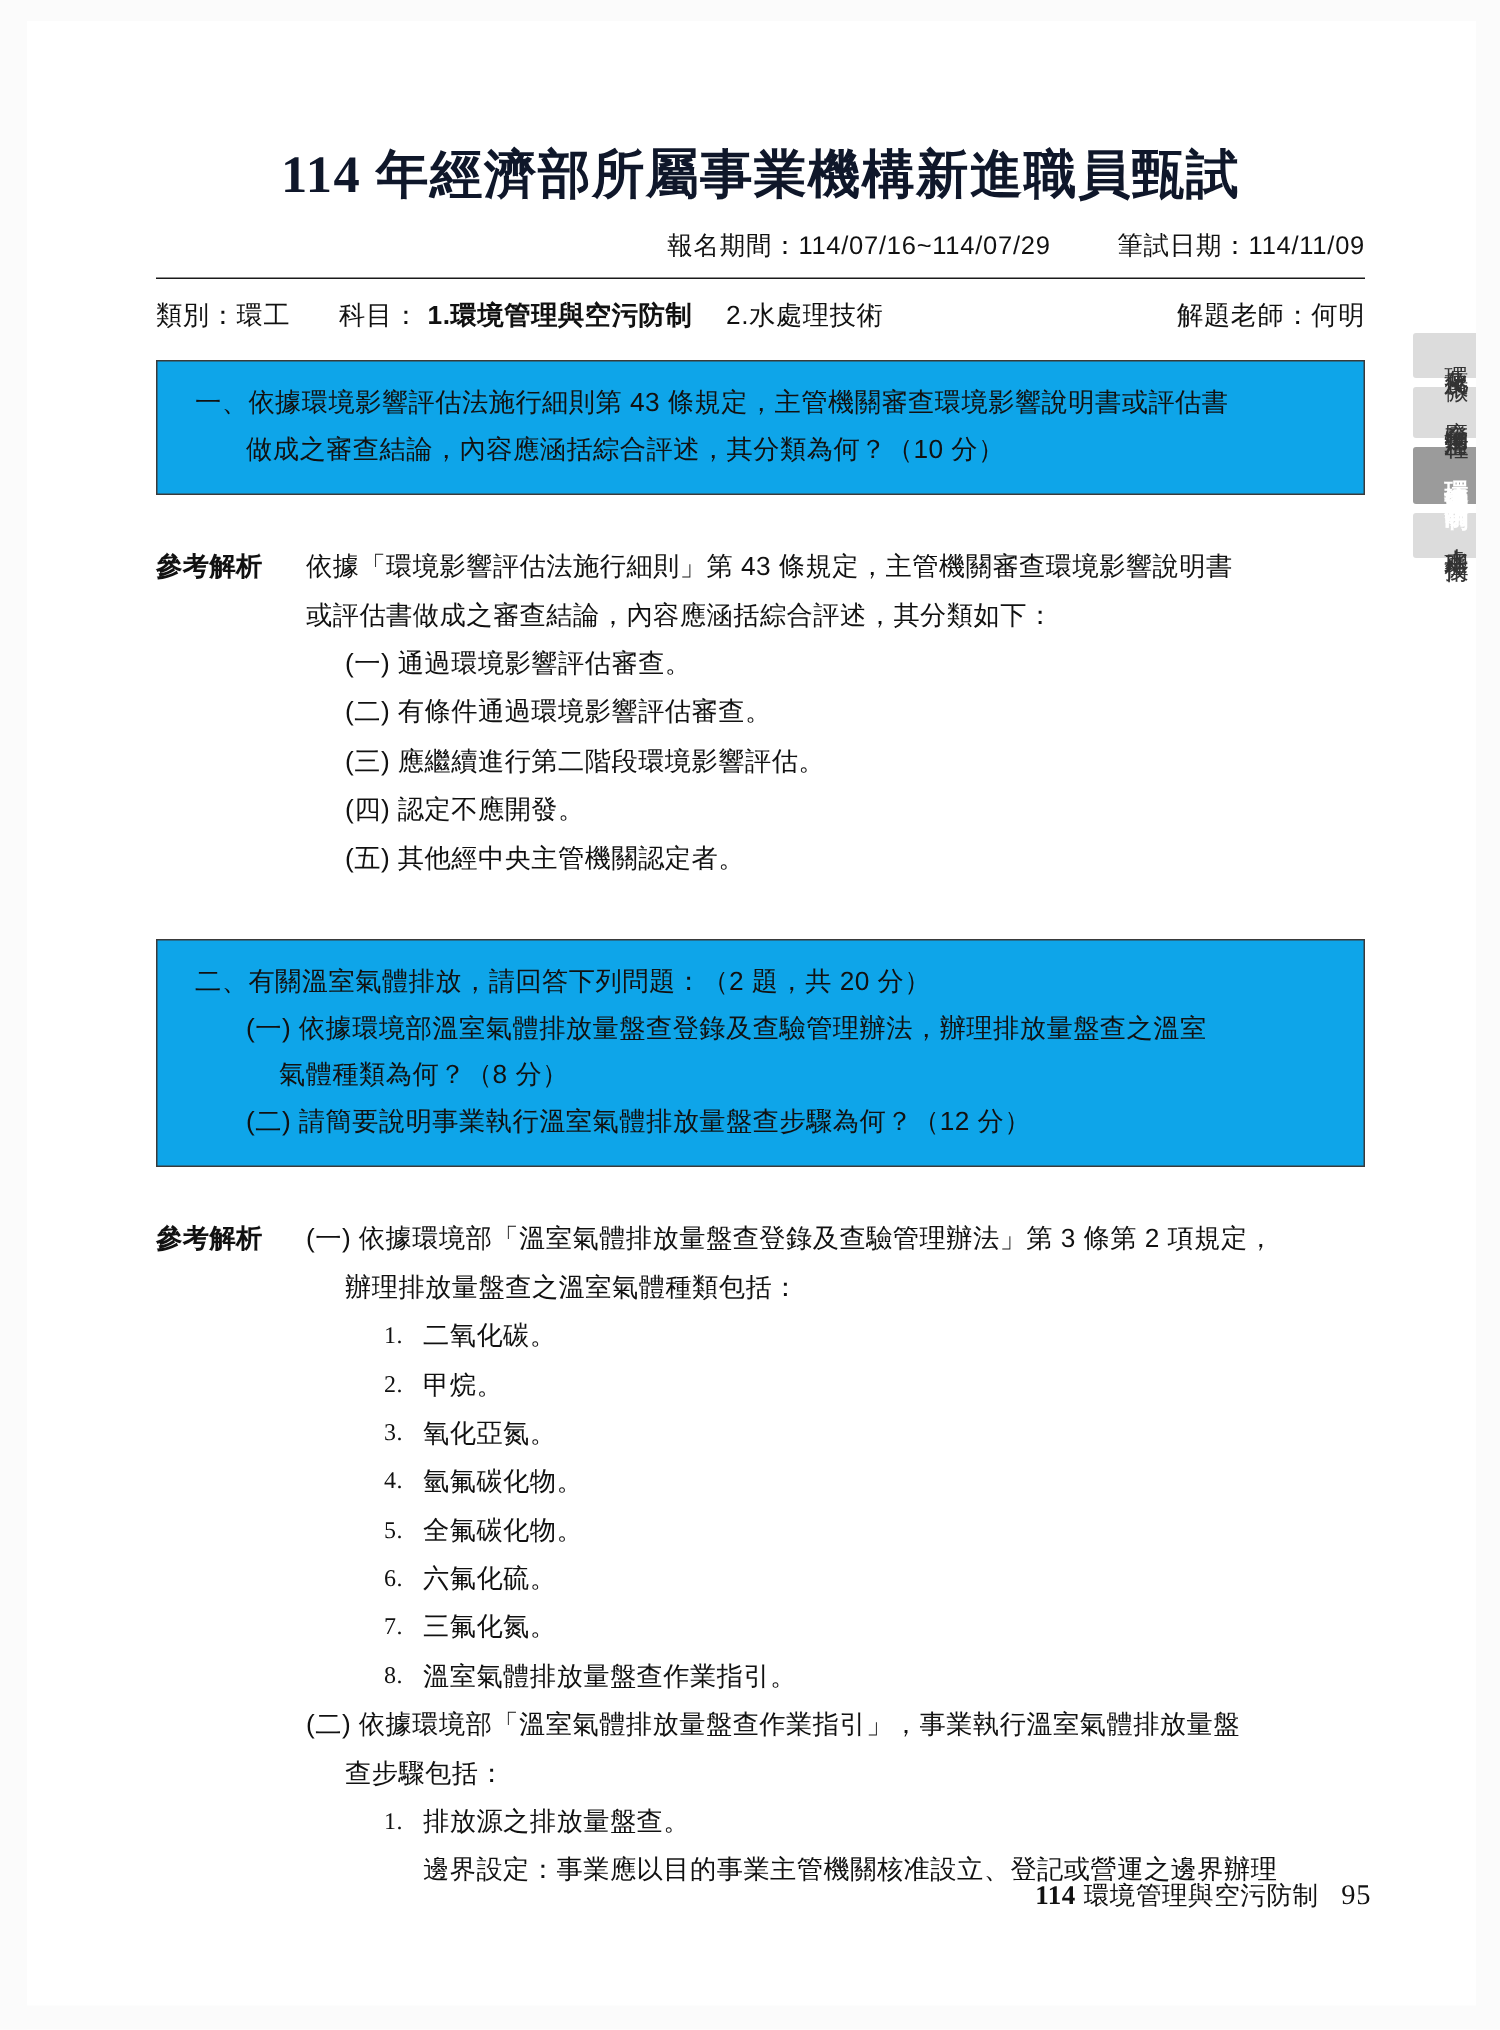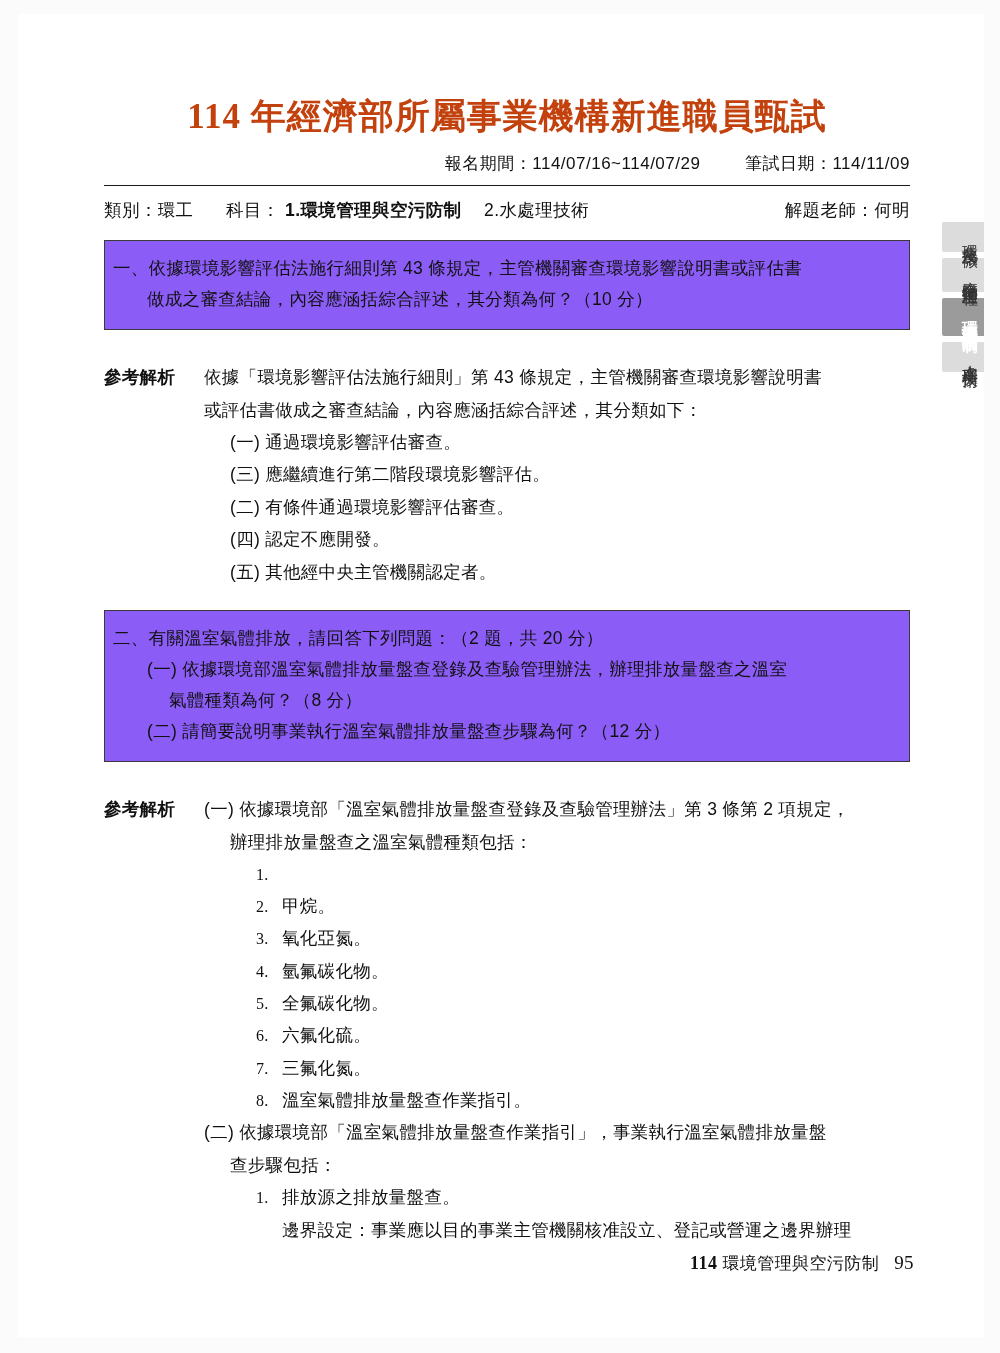--- a/index.html
+++ b/index.html
@@ -41,21 +41,21 @@
 
   
   .doc-title {
     font-family: "Liberation Serif", serif;
     font-weight: bold;
     font-size: 35px;
     text-align: center;
     letter-spacing: 1px;
     margin: 0;
     line-height: 1.2;
-    color: #c2410c;
+    color: #0f172a;
   }
   .doc-subtitle {
     text-align: right;
     font-size: 17px;
     margin-top: 14px;
     letter-spacing: 0.5px;
     color: #111;
   }
   .subtitle-gap { display: inline-block; width: 34px; }
   .rule {
@@ -73,28 +73,28 @@
   .meta-left { white-space: nowrap; }
   .meta-left .bold { font-weight: bold; }
   .meta-spacer { flex: 1; }
   .meta-right { white-space: nowrap; }
   .kv-gap { display:inline-block; width: 22px; }
   .sub-gap { display:inline-block; width: 12px; }
 
   
   .qbox {
     border: 1px solid #3a3a3a;
-    padding: 12px 18px 14px 8px;
+    padding: 12px 18px 14px 25px;
     margin-top: 18px;
     font-size: 17.5px;
     line-height: 1.78;
     letter-spacing: 0.3px;
-    background: #8b5cf6;
-  }
-  .qbox.second { margin-top: 22px; }
+    background: #0ea5e9;
+  }
+  .qbox.second { margin-top: 38px; }
   .q-line { text-indent: 0; }
   .q-line.hang {
     padding-left: 34px;
   }
   .q-line.hang2 {
     padding-left: 56px;
   }
 
   
   .ans-block {
@@ -213,42 +213,43 @@
       <div class="q-line">一、依據環境影響評估法施行細則第 43 條規定，主管機關審查環境影響說明書或評估書</div>
       <div class="q-line hang">做成之審查結論，內容應涵括綜合評述，其分類為何？（10 分）</div>
     </div>
 
     <div class="ans-block">
       <div class="ans-label">參考解析</div>
       <div class="ans-body">
         <div class="para">依據「環境影響評估法施行細則」第 43 條規定，主管機關審查環境影響說明書</div>
         <div class="para">或評估書做成之審查結論，內容應涵括綜合評述，其分類如下：</div>
         <div class="para indent2">(一) 通過環境影響評估審查。</div>
+        <div class="para indent2">(二) 有條件通過環境影響評估審查。</div>
         <div class="para indent2">(三) 應繼續進行第二階段環境影響評估。</div>
-        <div class="para indent2">(二) 有條件通過環境影響評估審查。</div>
         <div class="para indent2">(四) 認定不應開發。</div>
         <div class="para indent2">(五) 其他經中央主管機關認定者。</div>
       </div>
     </div>
 
     <div class="qbox second">
       <div class="q-line">二、有關溫室氣體排放，請回答下列問題：（2 題，共 20 分）</div>
       <div class="q-line hang">(一) 依據環境部溫室氣體排放量盤查登錄及查驗管理辦法，辦理排放量盤查之溫室</div>
       <div class="q-line hang2">氣體種類為何？（8 分）</div>
       <div class="q-line hang">(二) 請簡要說明事業執行溫室氣體排放量盤查步驟為何？（12 分）</div>
     </div>
 
     <div class="ans-block">
       <div class="ans-label">參考解析</div>
       <div class="ans-body">
         <div class="para">(一) 依據環境部「溫室氣體排放量盤查登錄及查驗管理辦法」第 3 條第 2 項規定，</div>
         <div class="para indent2">辦理排放量盤查之溫室氣體種類包括：</div>
 
         <div class="list-item">
           <div class="list-num">1.</div>
+          <div class="list-text">二氧化碳。</div>
         </div>
         <div class="list-item">
           <div class="list-num">2.</div>
           <div class="list-text">甲烷。</div>
         </div>
         <div class="list-item">
           <div class="list-num">3.</div>
           <div class="list-text">氧化亞氮。</div>
         </div>
         <div class="list-item">

